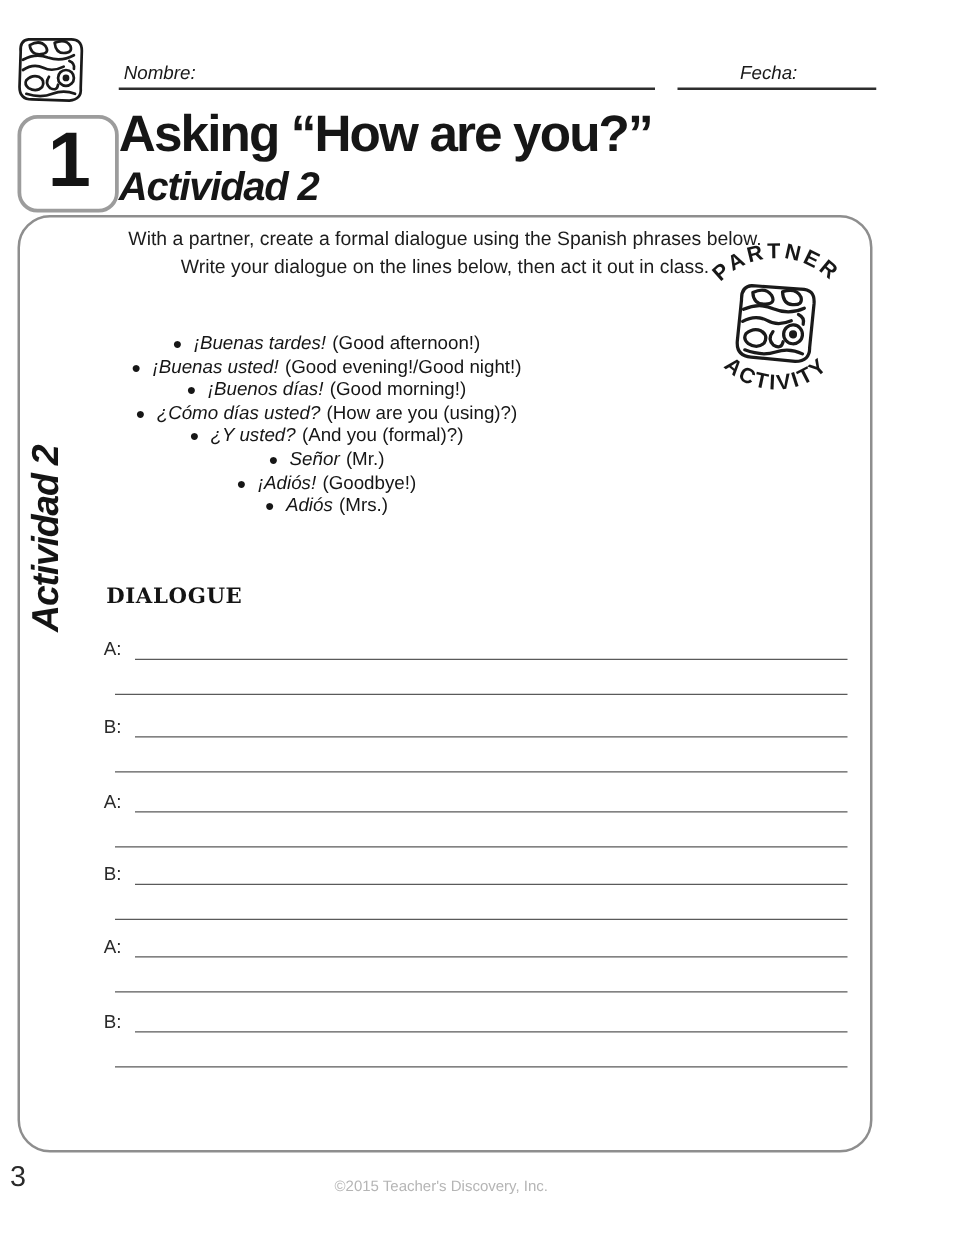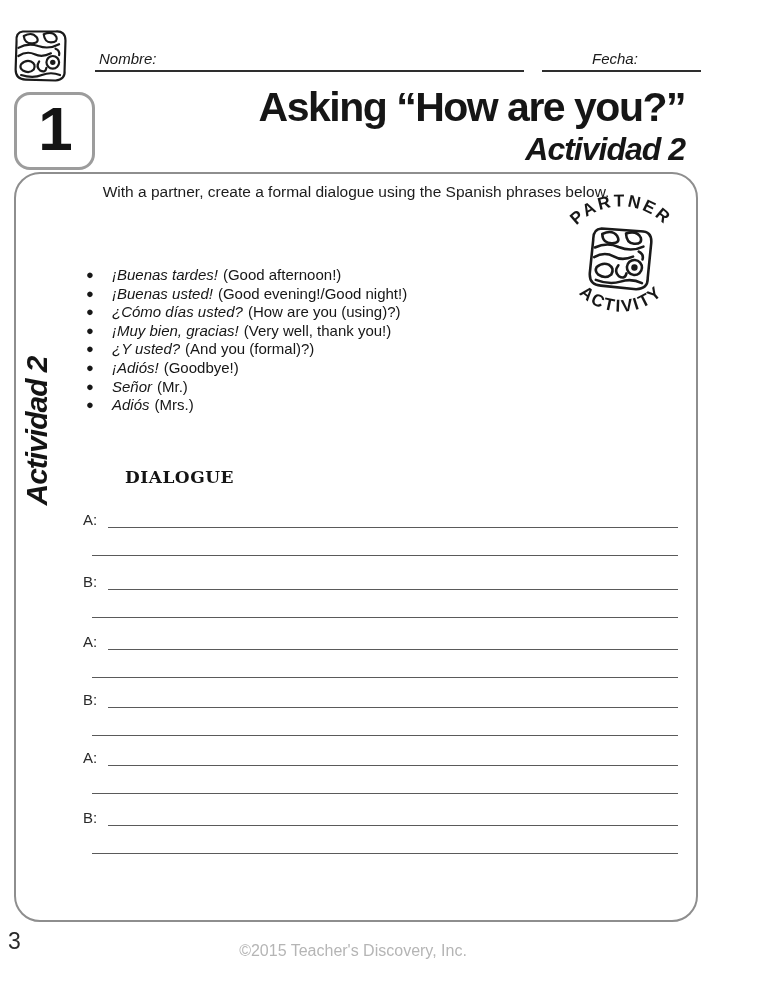--- a/index.html
+++ b/index.html
@@ -19,21 +19,21 @@
   .nombre-line { left:95px; top:70px; width:429px; }
   .fecha-line  { left:542px; top:70px; width:159px; }
 
   .unit-box {
     position:absolute; left:14px; top:92px; width:81px; height:78px;
     border:3px solid #9c9c9c; border-radius:16px; background:#fff;
     display:flex; align-items:center; justify-content:center;
   }
   .unit-number { font-size:62px; font-weight:bold; letter-spacing:-2px; color:#141414; line-height:1; padding-bottom:4px; }
 
-  .title-wrap { position:absolute; left:95px; top:86px; width:590px; text-align:right; }
+  .title-wrap { position:absolute; left:95px; top:86px; width:590px; text-align:left; }
   .page-title { font-size:41px; font-weight:bold; letter-spacing:-1.5px; color:#161616; line-height:1.05; }
   .page-subtitle { font-size:32px; font-weight:bold; font-style:italic; letter-spacing:-1px; color:#161616; margin-top:2px; }
 
   
   .content-box {
     position:absolute; left:14px; top:172px; width:684px; height:750px;
     border:2.5px solid #8e8e8e; border-radius:26px; background:#fff;
   }
 
   .instructions { position:absolute; left:14px; top:181px; width:660px; text-align:center; font-size:15.5px; line-height:22px; color:#1c1c1c;padding-left:24px; }
@@ -43,41 +43,41 @@
 
   
   .side-label {
     position:absolute; left:-57px; top:412px; width:192px; height:38px;
     transform:rotate(-90deg); transform-origin:center;
     font-size:30px; font-weight:bold; font-style:italic; letter-spacing:-1px;
     text-align:center; color:#141414; white-space:nowrap;
   }
 
   
-  .phrase-list { position:absolute; left:86px; top:266px; list-style:none; }
+  .phrase-list { position:absolute; left:96px; top:266px; list-style:none;text-align:center; }
   .phrase-list li { font-size:15px; line-height:18.6px; color:#161616; }
   .bullet-dot { display:inline-block; width:26px; font-size:13px; vertical-align:top; }
   .phrase-es { font-style:italic; margin-right:5px; }
 
   .dialogue-heading {
     position:absolute; left:85px; top:467px;
     font-family:"DejaVu Serif","Liberation Serif",serif;
-    font-weight:bold; font-size:17px; letter-spacing:0.5px; color:#141414;margin-left:40px;
+    font-weight:bold; font-size:17px; letter-spacing:0.5px; color:#141414;
   }
 
   
   .dlg-group { position:absolute; left:83px; right:95px; }
   .dlg-row { display:flex; align-items:flex-end; height:20px; }
   .dlg-label { font-size:15px; color:#2a2a2a; padding-right:11px; line-height:1; padding-bottom:1px; }
   .dlg-line { flex:1; border-bottom:1.2px solid #5a5a5a; }
   .dlg-cont { margin-left:9px; margin-top:27px; border-bottom:1.2px solid #5a5a5a; height:0; }
 
   
   .page-number { position:absolute; left:8px; top:928px; font-size:23px; color:#2a2a2a; }
-  .copyright { position:absolute; left:0; top:942px; width:706px; text-align:center; font-size:16px; color:#b5b5b5; }
+  .copyright { position:absolute; left:0; top:942px; width:706px; text-align:center; font-size:12px; color:#b5b5b5; }
 
   svg text { font-family:"Liberation Sans", sans-serif; }
 </style>
 </head>
 <body>
 
 <div class="page">
 
   <svg width="0" height="0" style="position:absolute">
     <symbol id="mayan-glyph" viewBox="0 0 64 64">
@@ -112,20 +112,21 @@
 
   <div class="title-wrap">
     <div class="page-title">Asking “How are you?”</div>
     <div class="page-subtitle">Actividad 2</div>
   </div>
 
   <div class="content-box"></div>
 
   <div class="instructions">
     <div>With a partner, create a formal dialogue using the Spanish phrases below.</div>
+    <div>Write your dialogue on the lines below, then act it out in class.</div>
   </div>
 
   <svg class="badge" viewBox="0 0 160 160">
     <defs>
       <path id="arc-top" d="M 21 99 A 60 60 0 1 1 139 99" fill="none"></path>
       <path id="arc-bottom" d="M 25 90 A 57 57 0 0 0 135 90" fill="none"></path>
     </defs>
     <text font-size="17" font-weight="bold" letter-spacing="2.5" fill="#171717">
       <textPath href="#arc-top" startOffset="50%" text-anchor="middle">PARTNER</textPath>
     </text>
@@ -135,25 +136,25 @@
     <g transform="translate(46 42) rotate(4 34 38)">
       <use href="#mayan-glyph" width="68" height="76"></use>
     </g>
   </svg>
 
   <div class="side-label">Actividad 2</div>
 
   <ul class="phrase-list">
     <li><span class="bullet-dot">●</span><span class="phrase-es">¡Buenas tardes!</span><span class="phrase-en">(Good afternoon!)</span></li>
     <li><span class="bullet-dot">●</span><span class="phrase-es">¡Buenas usted!</span><span class="phrase-en">(Good evening!/Good night!)</span></li>
+    <li><span class="bullet-dot">●</span><span class="phrase-es">¡Buenos días!</span><span class="phrase-en">(Good morning!)</span></li>
     <li><span class="bullet-dot">●</span><span class="phrase-es">¿Cómo días usted?</span><span class="phrase-en">(How are you (using)?)</span></li>
-    <li><span class="bullet-dot">●</span><span class="phrase-es">¡Muy bien, gracias!</span><span class="phrase-en">(Very well, thank you!)</span></li>
     <li><span class="bullet-dot">●</span><span class="phrase-es">¿Y usted?</span><span class="phrase-en">(And you (formal)?)</span></li>
+    <li><span class="bullet-dot">●</span><span class="phrase-es">Señor</span><span class="phrase-en">(Mr.)</span></li>
     <li><span class="bullet-dot">●</span><span class="phrase-es">¡Adiós!</span><span class="phrase-en">(Goodbye!)</span></li>
-    <li><span class="bullet-dot">●</span><span class="phrase-es">Señor</span><span class="phrase-en">(Mr.)</span></li>
     <li><span class="bullet-dot">●</span><span class="phrase-es">Adiós</span><span class="phrase-en">(Mrs.)</span></li>
   </ul>
 
   <div class="dialogue-heading">DIALOGUE</div>
 
   <div class="dlg-group" style="top:508px">
     <div class="dlg-row">
         <span class="dlg-label">A:</span>
         <span class="dlg-line"></span>
       </div>

